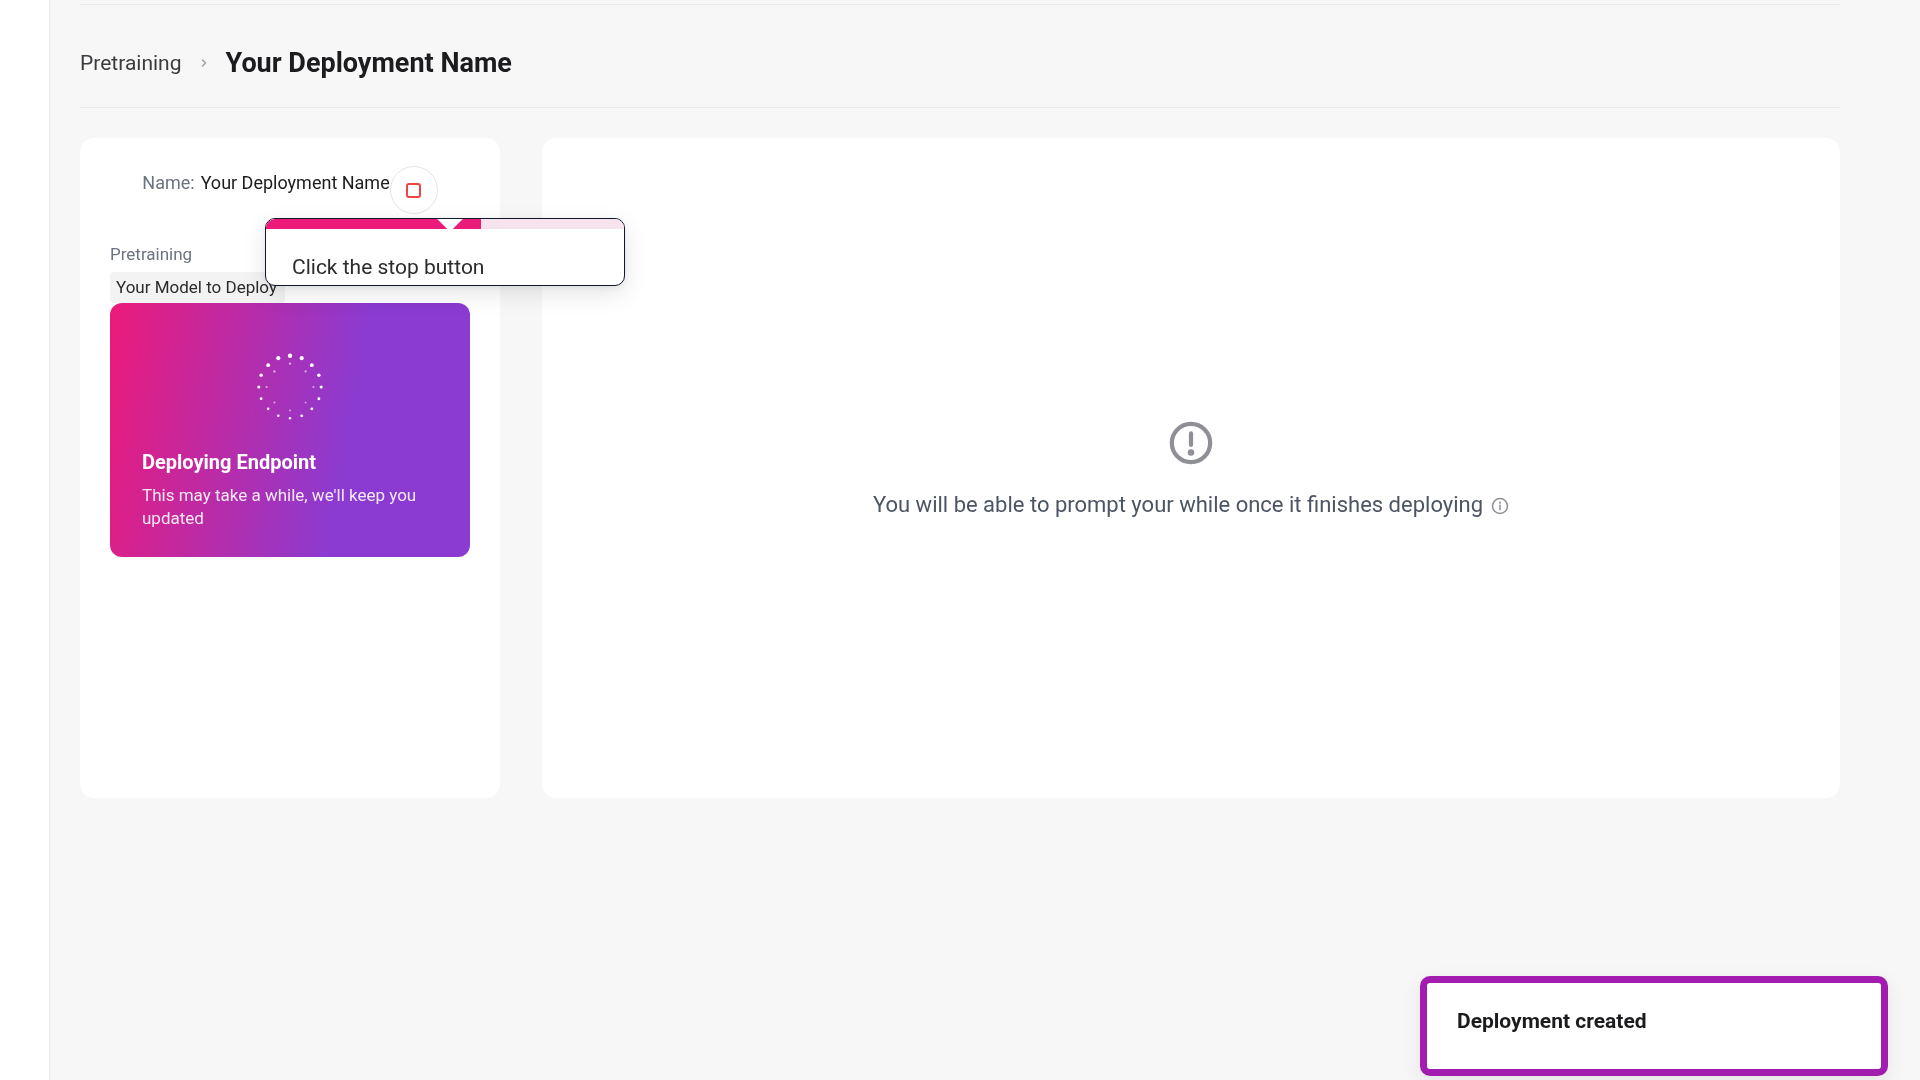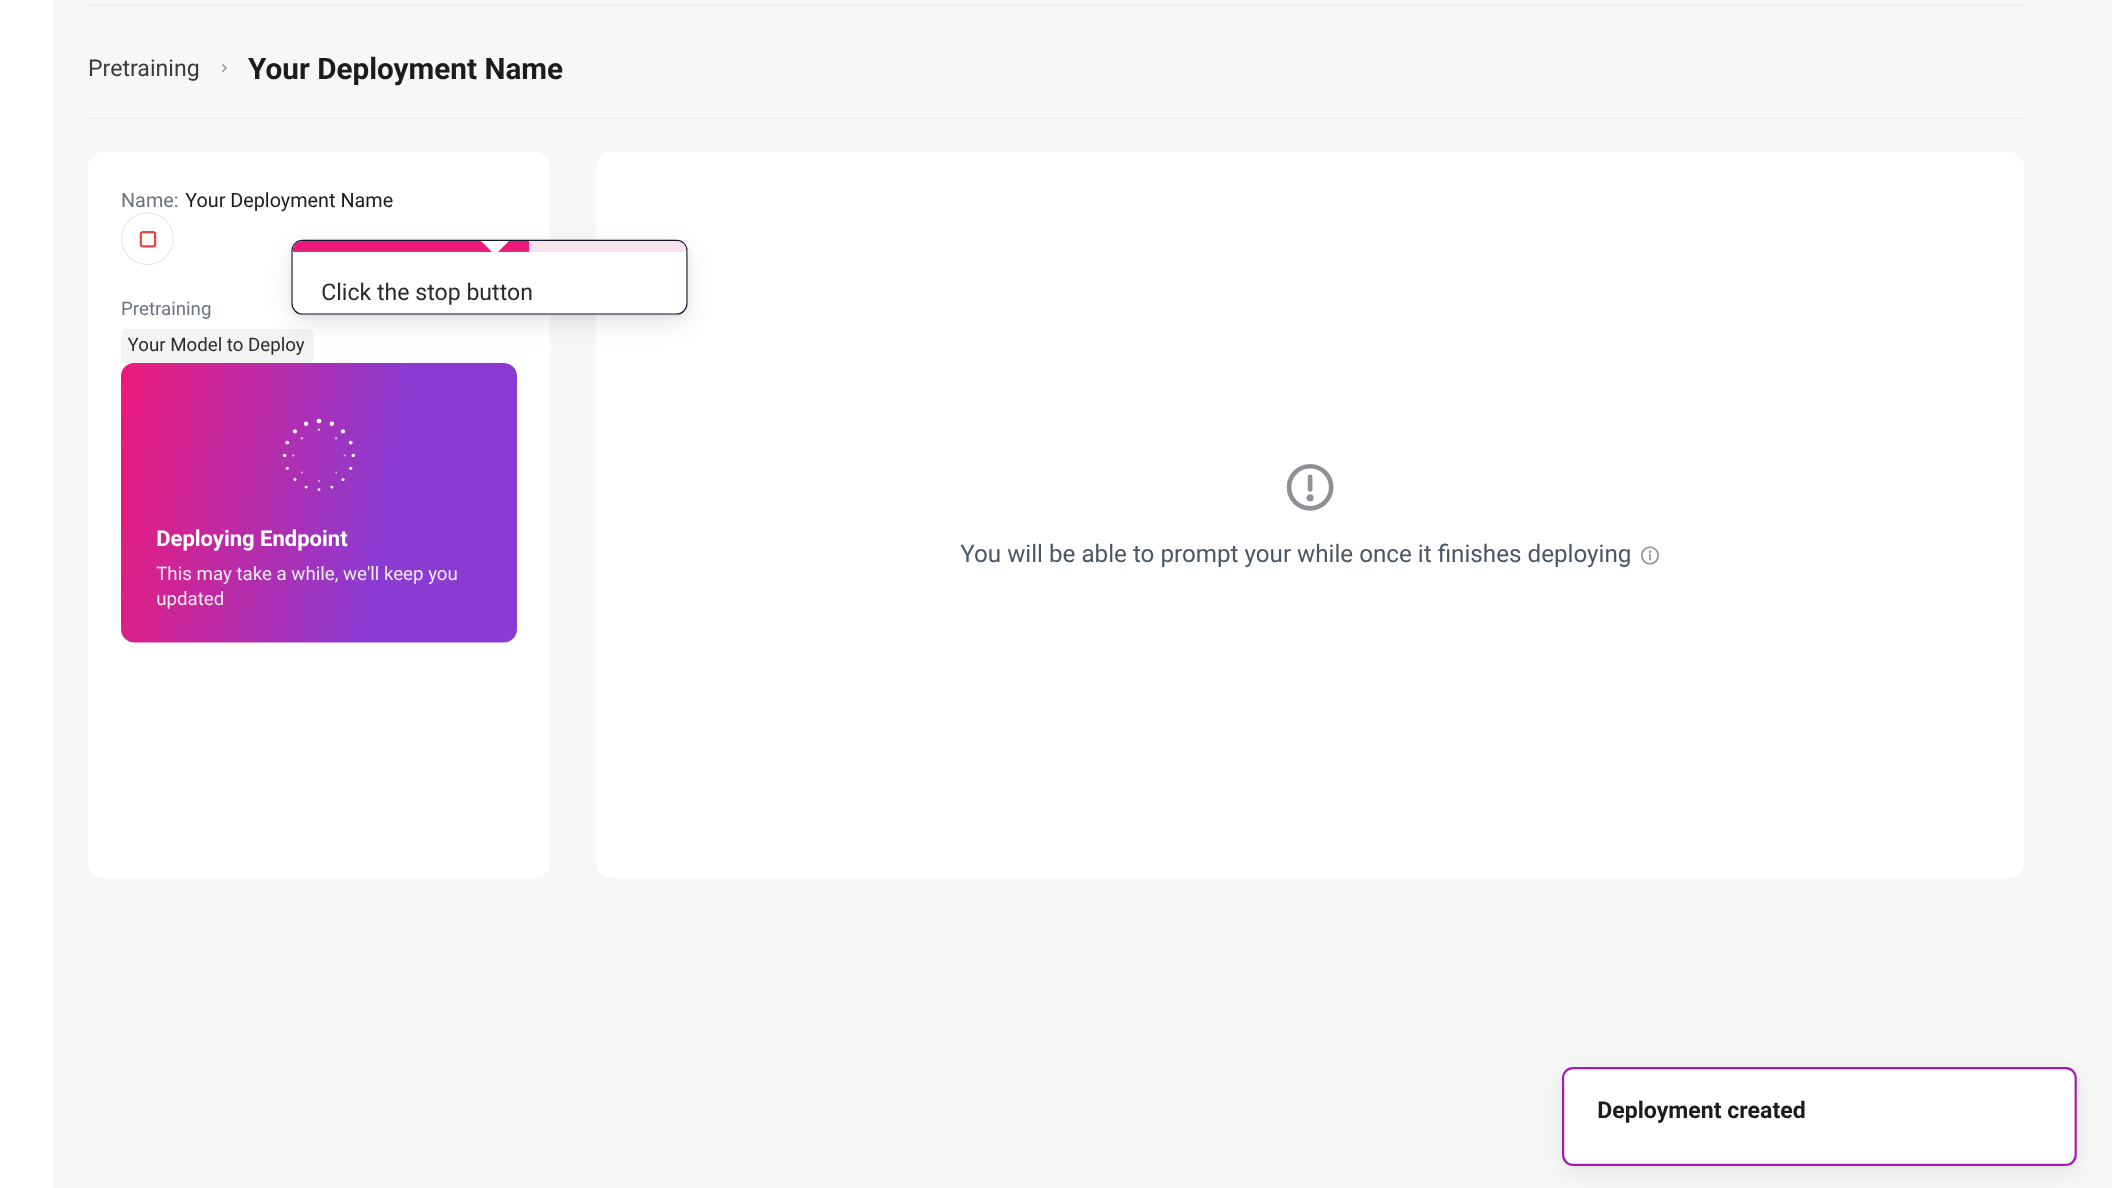--- a/index.html
+++ b/index.html
@@ -53,21 +53,20 @@
     background: #fff;
     border-radius: 14px;
     padding: 28px 30px 40px 30px;
     position: relative;
     height: 660px;
   }
   .left-col-top {
     display: flex;
     justify-content: center;
     align-items: flex-start;
-    flex-direction: column;
   }
   .name-line {
     font-size: 18px;
     color: #6b7280;
     display: flex;
     gap: 6px;
     align-items: center;
     padding-top: 6px;
   }
   .name-value {
@@ -224,24 +223,24 @@
     border-left: 1px solid #dedddf;
     border-top: 1px solid #dedddf;
     transform: rotate(45deg);
     z-index: 51;
   }
 
   
   .toast {
     position: absolute;
     right: 32px;
-    bottom: 20px;
+    bottom: 4px;
     width: 468px;
     background: #fff;
-    border: 2px solid #a21caf;
+    border: 7px solid #a21caf;
     border-radius: 10px;
     box-shadow: 0 6px 20px rgba(0,0,0,0.08);
     padding: 26px 30px 28px 30px;
   }
   .toast-title {
     font-size: 21px;
     font-weight: 700;
     color: #1c1c1e;
     margin-bottom: 8px;
   }

